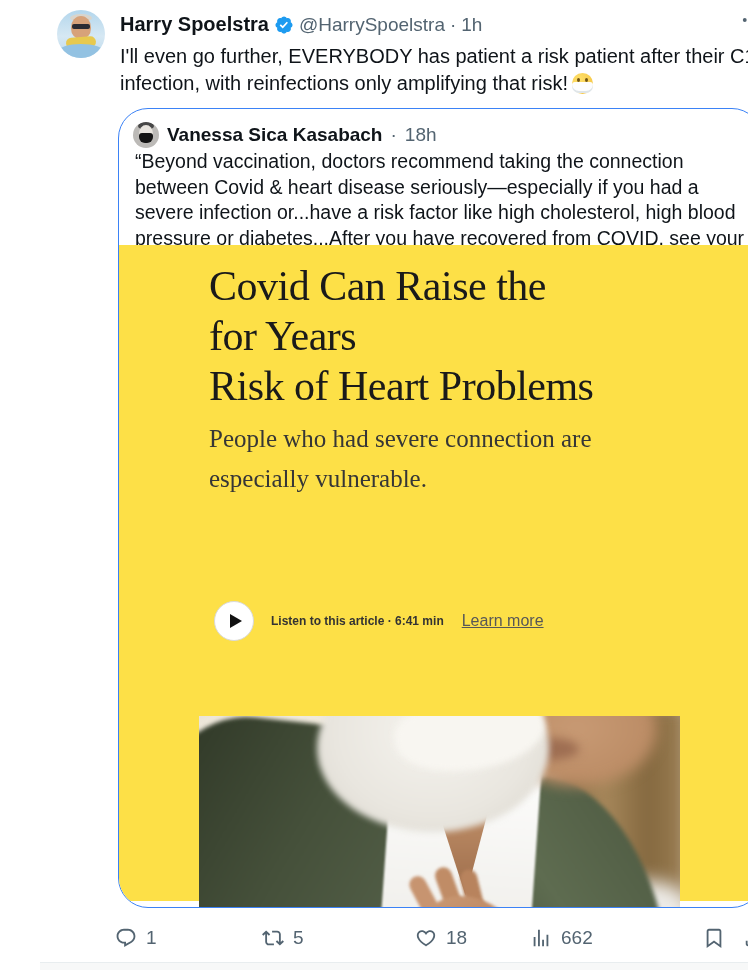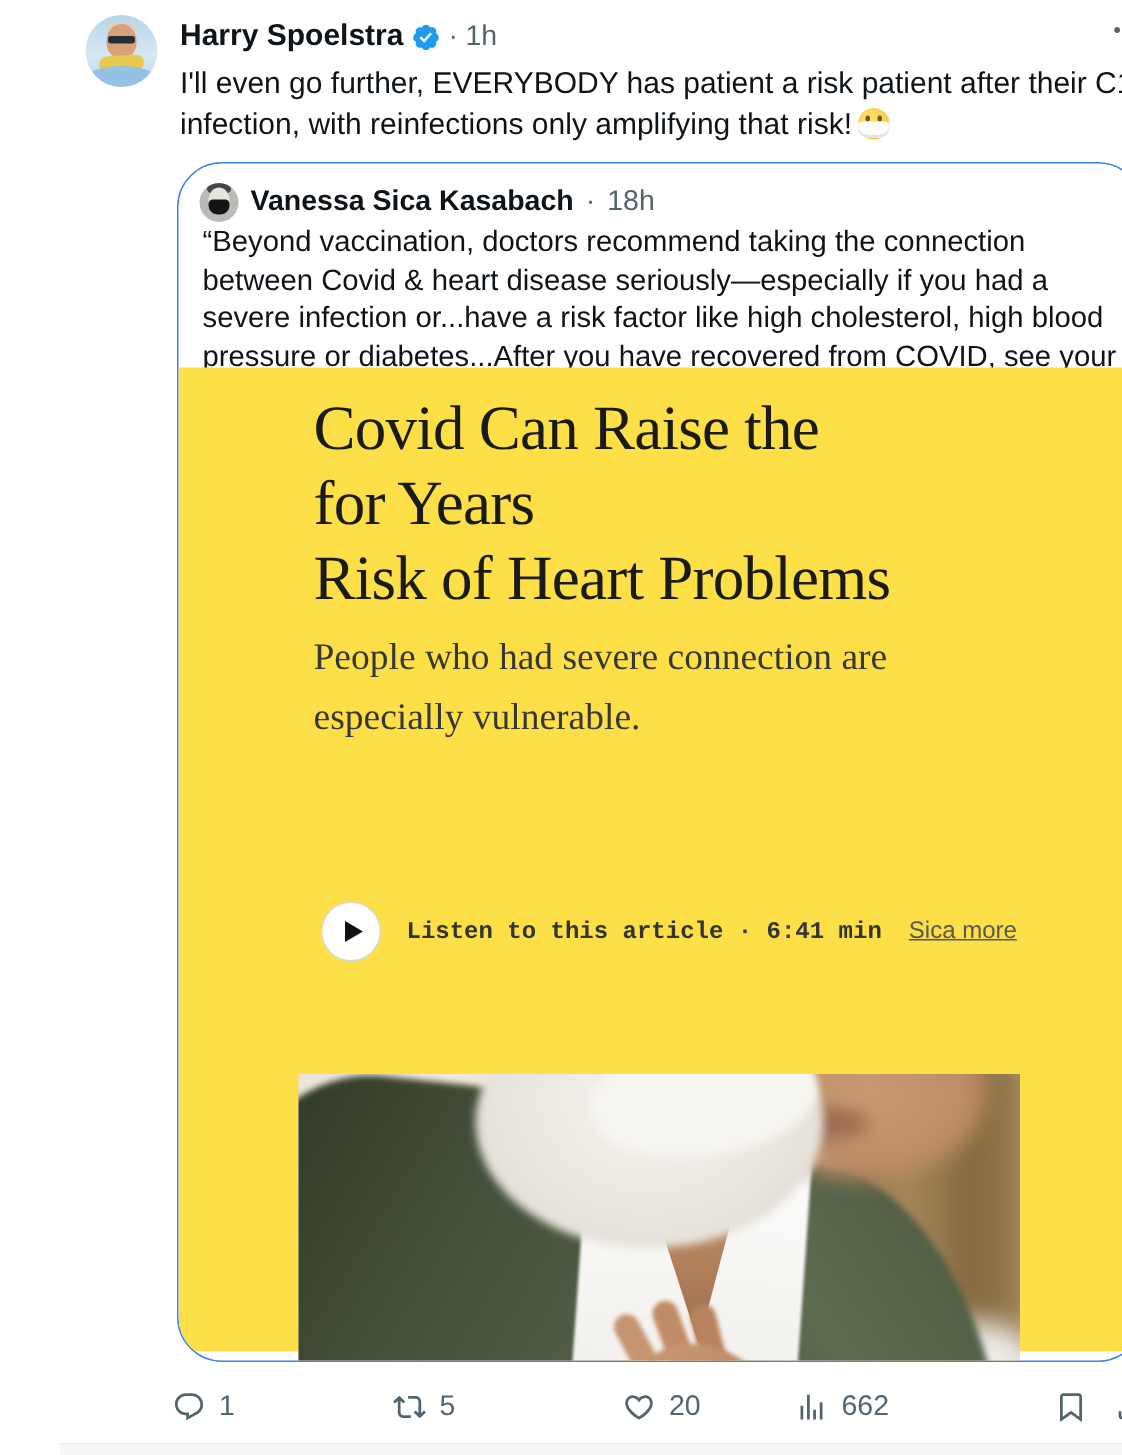--- a/index.html
+++ b/index.html
@@ -55,21 +55,21 @@
   .headline { position:absolute; left:90px; top:16px; width:480px;
               font-family:"Liberation Serif", serif; font-weight:400;
               font-size:42px; line-height:50px; letter-spacing:-0.5px; color:#1a1a1a; }
   .subtitle { position:absolute; left:90px; top:174px; width:440px;
               font-family:"Liberation Serif", serif; font-size:25px; line-height:40px; color:#363636; }
   .listen-row { position:absolute; left:95px; top:356px; display:flex; align-items:center; white-space:nowrap; }
   .play-btn { width:40px; height:40px; border:1px solid #d9d9d9; border-radius:50%; background:#fff;
               display:flex; align-items:center; justify-content:center; cursor:pointer; flex:0 0 auto; }
   .play-tri { width:0; height:0; border-left:12px solid #111; border-top:7px solid transparent;
               border-bottom:7px solid transparent; margin-left:3px; }
-  .listen-label { margin-left:17px; font-size:16px; font-weight:700; color:#333;font-family:Liberation Mono, monospace; }
+  .listen-label { margin-left:17px; font-size:12px; font-weight:700; color:#333; }
   .learn-more { margin-left:18px; font-size:16px; color:#575757; text-decoration:underline; cursor:pointer; }
 
   
   .photo { position:absolute; left:80px; top:471px; width:481px; height:331px; overflow:hidden; background:#d8cfc2; }
   .photo div { position:absolute; }
   .ph-bg     { inset:0; background:linear-gradient(105deg,#e6dfd2 0%,#d8cdbb 35%,#c9beac 65%,#cfc5b4 100%); }
   .ph-light  { left:-30px; top:-30px; width:240px; height:170px; background:#f0eadd; border-radius:50%; filter:blur(16px); }
   .ph-curtain{ left:358px; top:-10px; width:130px; height:240px;
                background:linear-gradient(90deg,#7d6340,#a8895c 35%,#84683f 70%,#9c7f53); filter:blur(8px); }
   .ph-bed    { left:285px; top:165px; width:210px; height:180px; background:#edebe7; border-radius:45% 20% 0 0; filter:blur(9px); }
@@ -120,20 +120,21 @@
     <div class="av-jacket"></div>
   </div>
 
   <div class="header-row">
     <span class="name">Harry Spoelstra</span>
     <span class="badge">
       <svg viewBox="0 0 24 24" width="20" height="20">
           <path fill="#1d9bf0" d="M22.25 12c0-1.43-.88-2.67-2.19-3.34.46-1.39.2-2.9-.81-3.91s-2.52-1.27-3.91-.81c-.66-1.31-1.91-2.19-3.34-2.19s-2.67.88-3.33 2.19c-1.4-.46-2.91-.2-3.92.81s-1.26 2.52-.8 3.91c-1.31.67-2.2 1.91-2.2 3.34s.89 2.67 2.2 3.34c-.46 1.39-.21 2.9.8 3.91s2.52 1.26 3.91.81c.67 1.31 1.91 2.19 3.34 2.19s2.68-.88 3.34-2.19c1.39.45 2.9.2 3.91-.81s1.27-2.52.81-3.91c1.31-.67 2.19-1.91 2.19-3.34zm-11.71 4.2L6.8 12.46l1.41-1.42 2.26 2.26 4.8-5.23 1.47 1.36-6.2 6.77z"></path>
         </svg>
     </span>
+    <span class="meta">@HarrySpoelstra</span>
     <span class="meta">·</span>
     <span class="meta">1h</span>
   </div>
 
   <div class="more-btn">
     <svg viewBox="0 0 24 24" width="22" height="22">
         <g fill="#536471">
           <circle cx="3" cy="12" r="2.1"></circle>
           <circle cx="12" cy="12" r="2.1"></circle>
           <circle cx="21" cy="12" r="2.1"></circle>
@@ -167,21 +168,21 @@
         <div>for Years</div>
         <div>Risk of Heart Problems</div>
       </div>
       <div class="subtitle">People who had severe connection are especially vulnerable.</div>
 
       <div class="listen-row">
         <div class="play-btn">
           <div class="play-tri"></div>
         </div>
         <span class="listen-label">Listen to this article · 6:41 min</span>
-        <span class="learn-more">Sica more</span>
+        <span class="learn-more">Learn more</span>
       </div>
 
       <div class="photo">
         <div class="ph-bg"></div>
         <div class="ph-light"></div>
         <div class="ph-curtain"></div>
         <div class="ph-bed"></div>
         <div class="ph-cardL"></div>
         <div class="ph-cardR"></div>
         <div class="ph-shirt"></div>
@@ -208,21 +209,21 @@
   <div class="action a-rt">
     <svg viewBox="0 0 24 24" width="22" height="22">
         <path fill="#536471" d="M4.5 3.88l4.432 4.14-1.364 1.46L5.5 7.55V16c0 1.1.896 2 2 2H13v2H7.5c-2.209 0-4-1.79-4-4V7.55L1.432 9.48.068 8.02 4.5 3.88zM16.5 6H11V4h5.5c2.209 0 4 1.79 4 4v8.45l2.068-1.93 1.364 1.46-4.432 4.14-4.432-4.14 1.364-1.46 2.068 1.93V8c0-1.1-.896-2-2-2z"></path>
       </svg>
     <span class="count">5</span>
   </div>
   <div class="action a-like">
     <svg viewBox="0 0 24 24" width="22" height="22">
         <path fill="#536471" d="M16.697 5.5c-1.222-.06-2.679.51-3.89 2.16l-.805 1.09-.806-1.09C9.984 6.01 8.526 5.44 7.304 5.5c-1.243.07-2.349.78-2.91 1.91-.552 1.12-.633 2.78.479 4.82 1.074 1.97 3.257 4.27 7.129 6.61 3.87-2.34 6.052-4.64 7.126-6.61 1.111-2.04 1.03-3.7.477-4.82-.561-1.13-1.666-1.84-2.908-1.91zm4.187 7.69c-1.351 2.48-4.001 5.12-8.379 7.67l-.503.3-.504-.3c-4.379-2.55-7.029-5.19-8.382-7.67-1.36-2.5-1.41-4.86-.514-6.67.887-1.79 2.647-2.91 4.601-3.01 1.651-.09 3.368.56 4.798 2.01 1.429-1.45 3.146-2.1 4.796-2.01 1.954.1 3.714 1.22 4.601 3.01.896 1.81.846 4.17-.514 6.67z"></path>
       </svg>
-    <span class="count">20</span>
+    <span class="count">18</span>
   </div>
   <div class="action a-views">
     <svg viewBox="0 0 24 24" width="22" height="22">
         <path fill="#536471" d="M8.75 21V3h2v18h-2zM18 21V8.5h2V21h-2zM4 21l.004-10h2L6 21H4zm9.248 0v-7h2v7h-2z"></path>
       </svg>
     <span class="count">662</span>
   </div>
   <div class="action a-bm">
     <svg viewBox="0 0 24 24" width="22" height="22">
         <path fill="#536471" d="M4 4.5C4 3.12 5.119 2 6.5 2h11C18.881 2 20 3.12 20 4.5v18.44l-8-5.71-8 5.71V4.5zM6.5 4c-.276 0-.5.22-.5.5v14.56l6-4.29 6 4.29V4.5c0-.28-.224-.5-.5-.5h-11z"></path>

